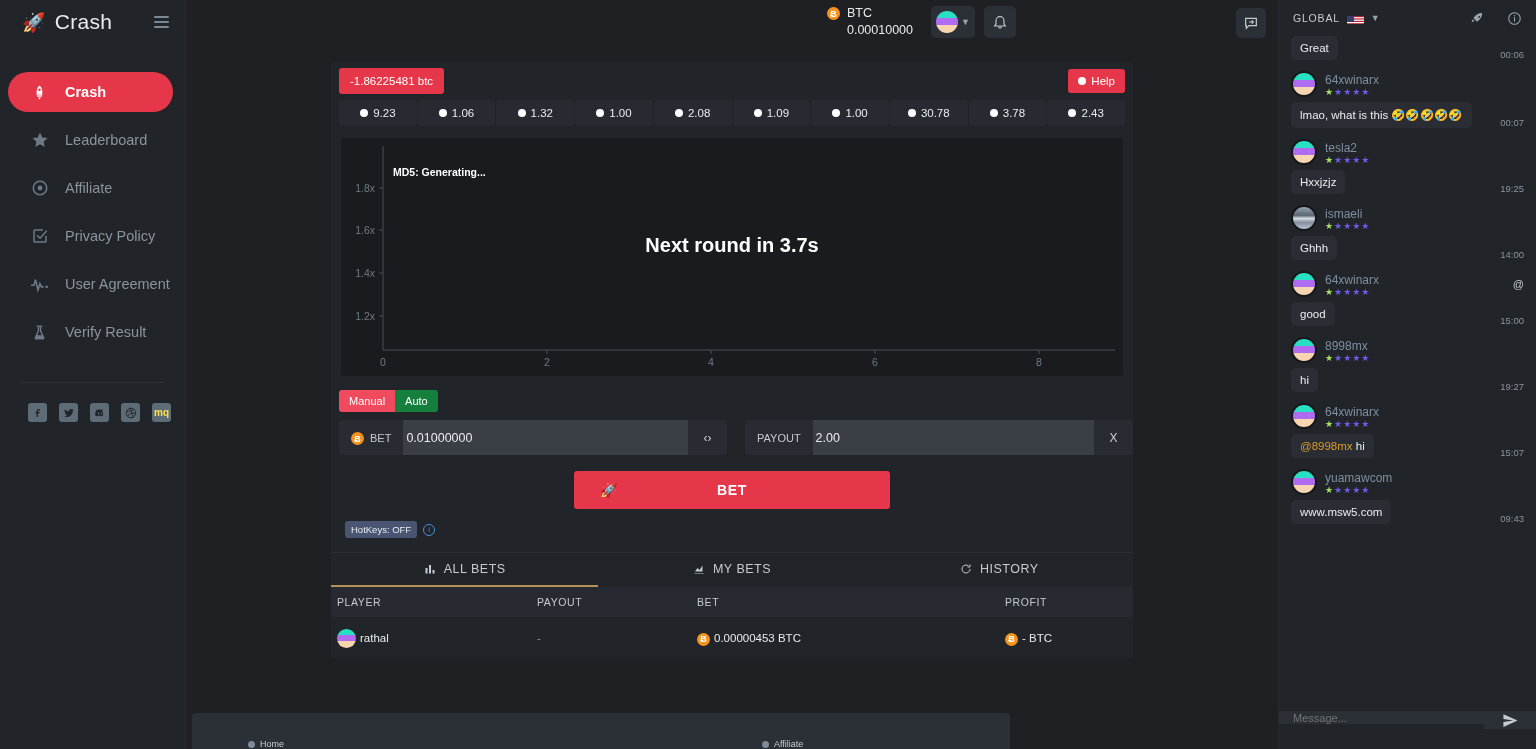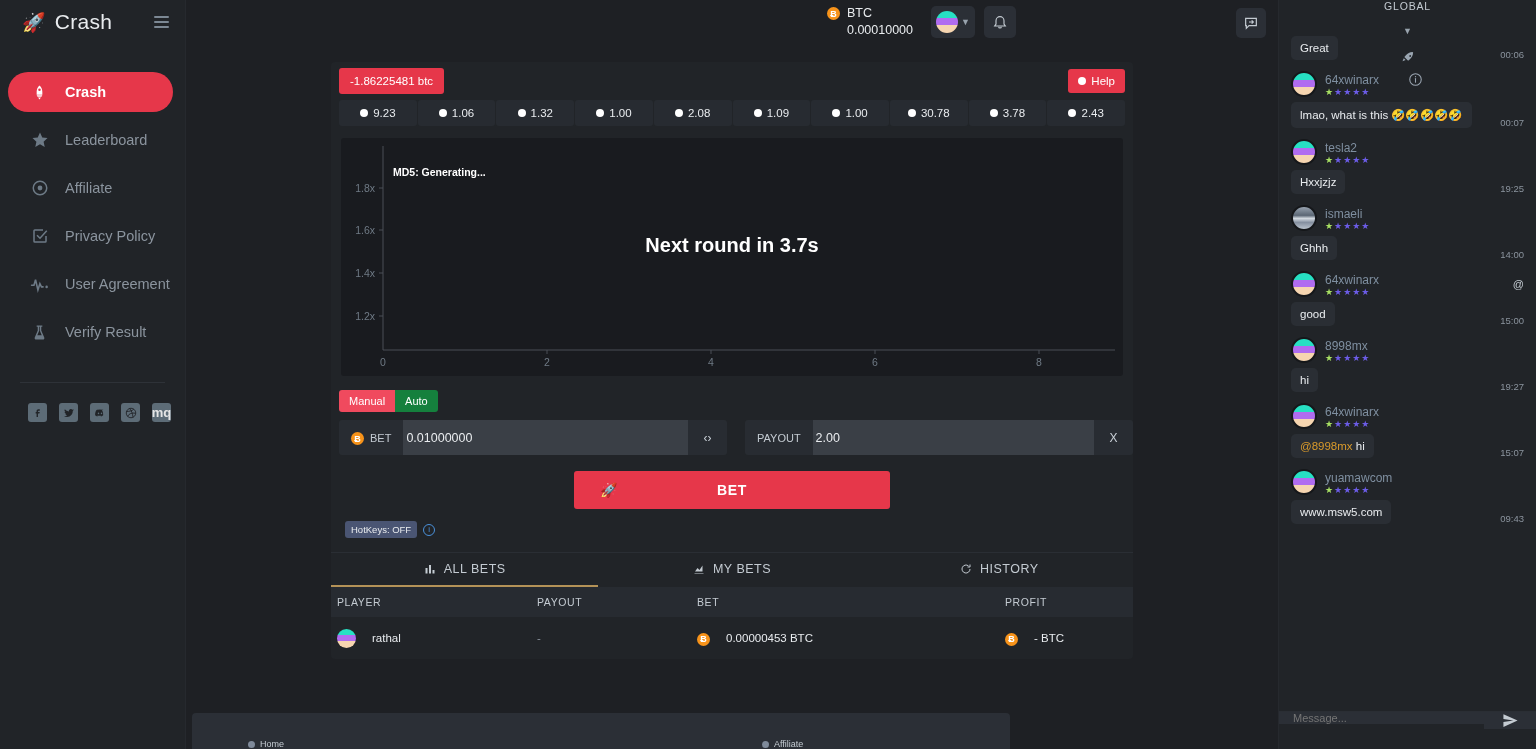--- a/index.html
+++ b/index.html
@@ -33,23 +33,23 @@
     color: #8b949e; font-size: 14.5px; cursor: pointer;
   }
   .nav-item.active { background: #e6374a; color: #fff; font-weight: bold; }
   .nav-item .nico { width: 19px; height: 19px; display: flex; align-items: center; justify-content: center; flex: 0 0 19px; }
   .nav-item svg { display: block; }
 
   .sb-divider { height: 1px; background: #2e3238; margin: 22px 20px 0 20px; }
   .socials { display: flex; gap: 12px; padding: 20px 0 0 28px; }
   .soc {
     width: 19px; height: 19px; border-radius: 3px;
-    background: #5d6c77; color: #e5e5e5;
+    background: #5d6c77; color: #fde047;
     display: flex; align-items: center; justify-content: center;
-    font-size: 13px; font-weight: bold; cursor: pointer;
+    font-size: 10px; font-weight: bold; cursor: pointer;
   }
   .soc svg { display: block; }
 
   
   .center { flex: 1; display: flex; flex-direction: column; position: relative; background: #1e2024; }
 
   .topbar { height: 44px; display: flex; align-items: center; justify-content: flex-end; padding-right: 262px; gap: 0; }
   .balance { display: flex; align-items: flex-start; gap: 7px; margin-right: 18px; }
   .btc-coin {
     width: 13px; height: 13px; border-radius: 50%;
@@ -133,37 +133,37 @@
   }
   .tab.active { border-bottom-color: #b49257; }
 
   .thead { display: flex; background: #272b31; height: 30px; align-items: center; padding: 0 0 0 6px; }
   .th { color: #c4cbd2; font-size: 10.5px; letter-spacing: .6px; }
   .c-player { flex: 0 0 200px; }
   .c-payout { flex: 0 0 160px; }
   .c-bet { flex: 0 0 308px; }
   .c-profit { flex: 1; }
   .trow { display: flex; align-items: center; height: 42px; padding: 0 0 0 6px; }
-  .tcell { color: #e9ecef; font-size: 11.5px; display: flex; align-items: center; gap: 16px; }
+  .tcell { color: #e9ecef; font-size: 11.5px; display: flex; align-items: center; gap: 4px; }
   .tcell.dim { color: #8b949e; }
   .av-sm { width: 19px; height: 19px; border-radius: 50%; background: linear-gradient(180deg,#27e0c3 0%,#27e0c3 32%,#b06cf0 33%,#b06cf0 63%,#f6d5b0 64%,#f6d5b0 100%); flex: 0 0 19px; }
 
   .footer { position: absolute; left: 6px; right: 268px; bottom: 0; height: 36px; background: #2b2f36; border-radius: 4px 4px 0 0; }
   .foot-inner { display: flex; padding: 26px 0 0 56px; gap: 0; }
   .foot-link { display: flex; align-items: center; gap: 5px; color: #c4cbd2; font-size: 9px; cursor: pointer; }
   .foot-link:nth-child(2) { margin-left: 478px; }
   .foot-dot { width: 7px; height: 7px; border-radius: 50%; background: #7f8a9a; }
 
   
   .chat {
     width: 258px; flex: 0 0 258px; height: 749px;
     background: #212428; display: flex; flex-direction: column;
     border-left: 1px solid #26292e;
   }
-  .chat-head { height: 36px; display: flex; align-items: center; padding: 0 14px; gap: 7px; flex-direction: column; }
+  .chat-head { height: 36px; display: flex; align-items: center; padding: 16px 14px; gap: 7px; }
   .ch-global { color: #c4cbd2; font-size: 10.5px; letter-spacing: .8px; }
   .flag { width: 17px; height: 11px; border-radius: 1px; overflow: hidden; display: block; }
   .ch-spacer { flex: 1; }
   .ch-ico { color: #9aa5b1; cursor: pointer; display: flex; align-items: center; }
   .ch-ico + .ch-ico { margin-left: 16px; }
 
   .chat-body { flex: 1; overflow: hidden; padding: 0 12px; }
   .msg-group { margin-bottom: 10px; }
   .msg-user { display: flex; align-items: center; gap: 8px; margin-bottom: 5px; }
   .av-ch { width: 26px; height: 26px; border-radius: 50%; background: linear-gradient(180deg,#27e0c3 0%,#27e0c3 32%,#b06cf0 33%,#b06cf0 63%,#f6d5b0 64%,#f6d5b0 100%); border: 2px solid #15171a; flex: 0 0 26px; }

